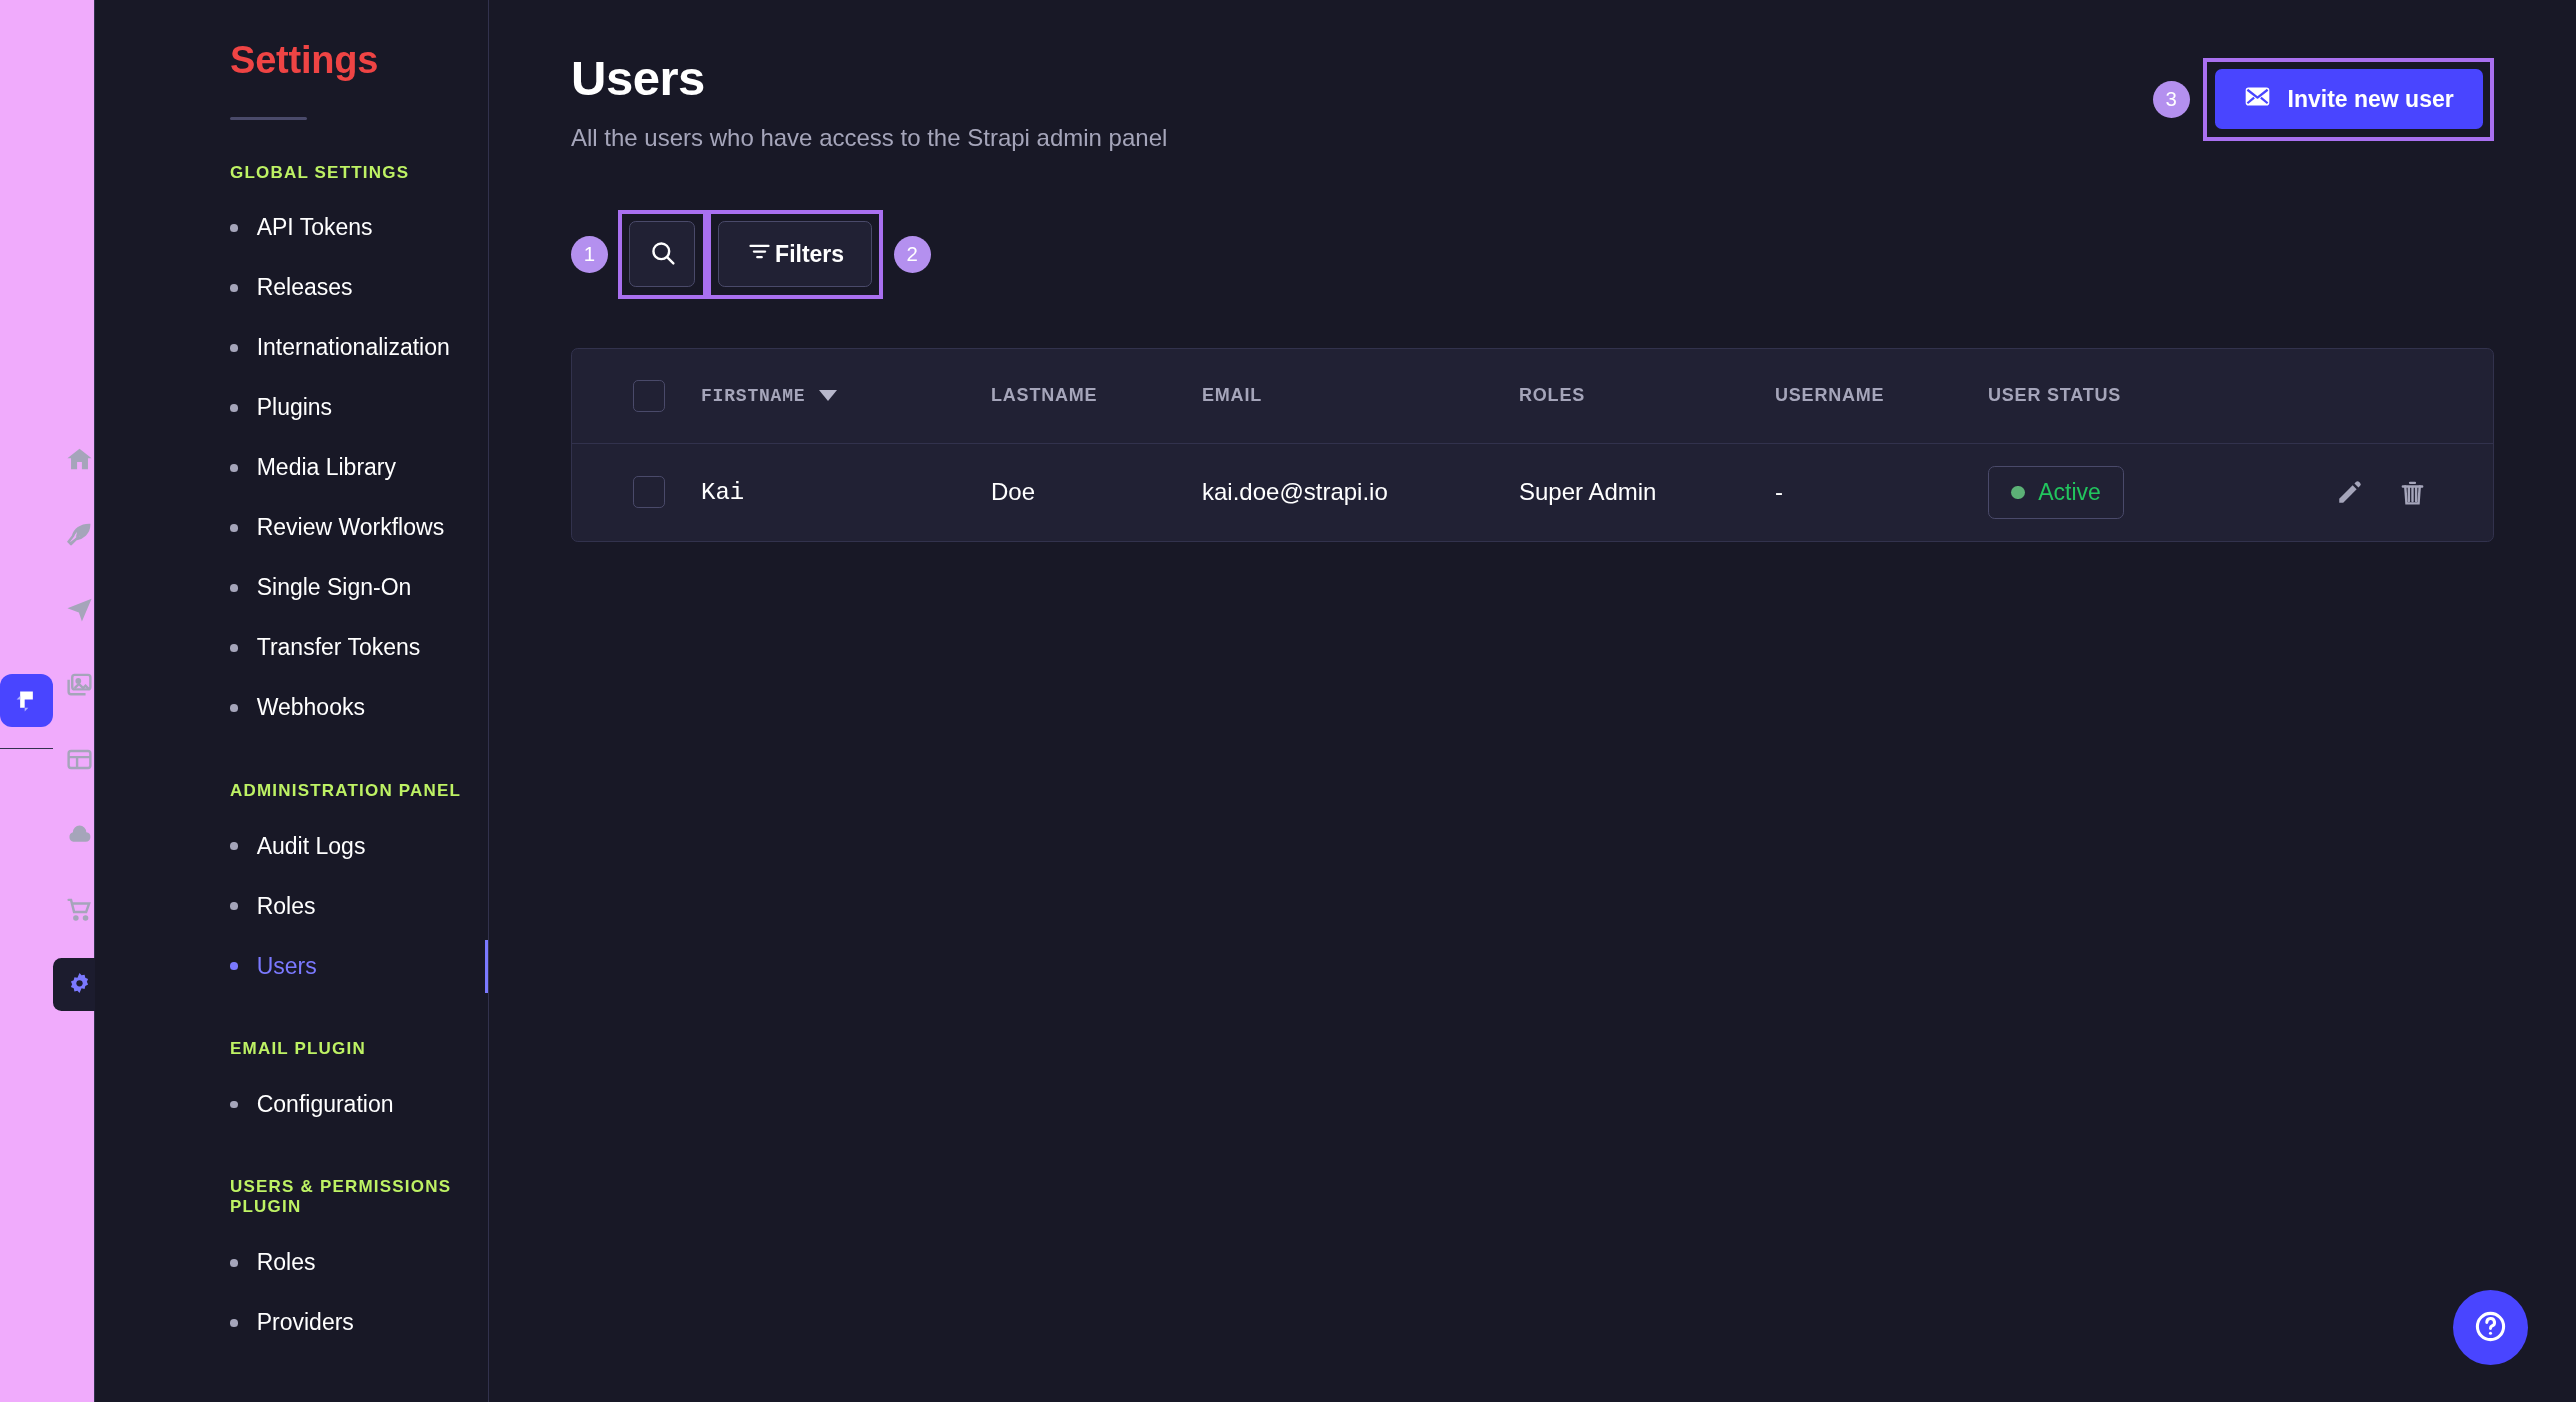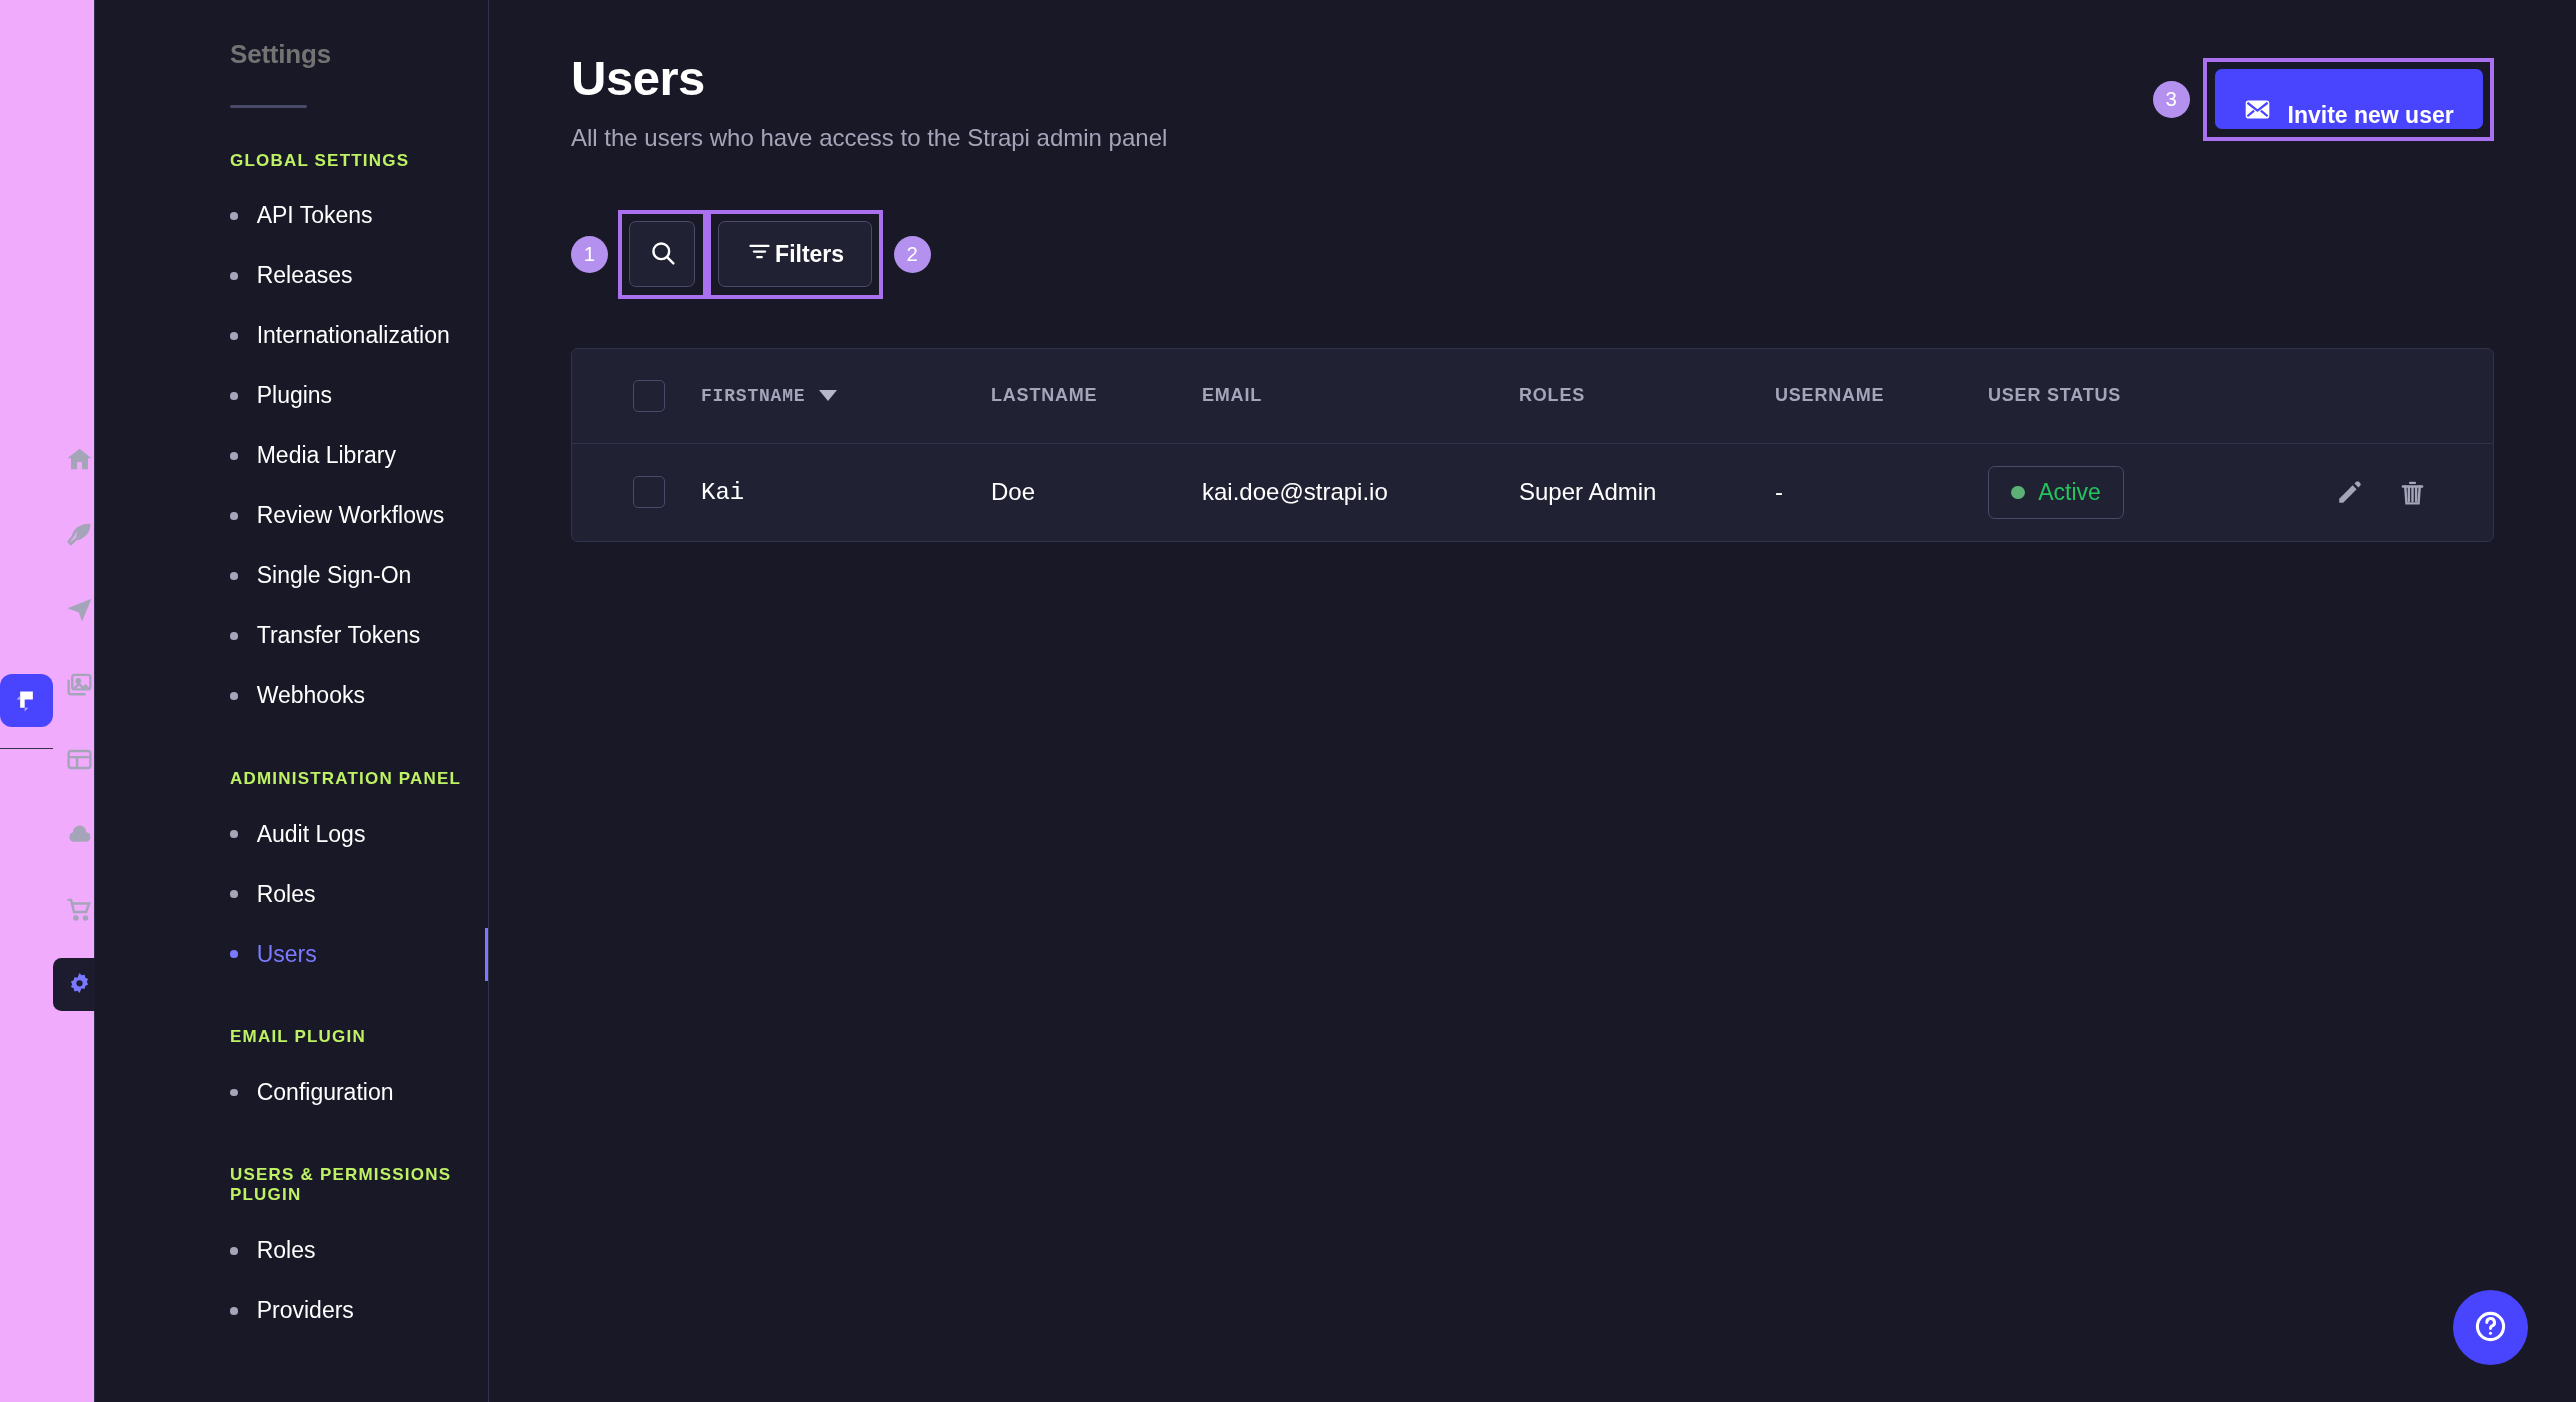--- a/index.html
+++ b/index.html
@@ -57,21 +57,21 @@
   
   .side {
     width: 394px; flex: 0 0 394px;
     background: #181826;
     border-right: 0.9px solid #32324d;
     padding: 41px 0 0 0;
     position: relative;
     overflow: hidden;
   }
   .side-title {
-    font-size: 26px; font-weight: 700; color: #737373;
+    font-size: 38px; font-weight: 700; color: #ef4444;
     padding: 0 0 0 135px; letter-spacing: -0.2px;
     line-height: 1;
   }
   .side-rule {
     width: 77px; height: 2.6px; background: #4a4a6a;
     margin: 38px 0 0 135px; border-radius: 1.7px;
   }
   .side-group { margin-top: 43px; }
   .group-label {
     font-size: 17px; font-weight: 700; color: #bef264;
@@ -128,21 +128,21 @@
     font-size: 20.4px; line-height: 1;
     z-index: 5;
   }
 
   .invite-wrap { display: flex; align-items: center; margin-top: 5.1px; }
   .badge-3 { position: static; margin-right: 13.6px; }
   .btn-invite {
     background: #4945ff; color: #ffffff;
     border: none; border-radius: 6.8px;
     height: 60px; padding: 0 29px;
-    display: inline-flex; align-items: flex-end; gap: 17px;
+    display: inline-flex; align-items: center; gap: 17px;
     font-size: 23px; font-weight: 700; white-space: nowrap;
     font-family: "Liberation Sans", sans-serif;
   }
   .btn-invite svg { width: 27px; height: 27px; }
 
   
   .toolbar {
     display: flex; align-items: center;
     padding: 58px 82px 0 82px;
   }

